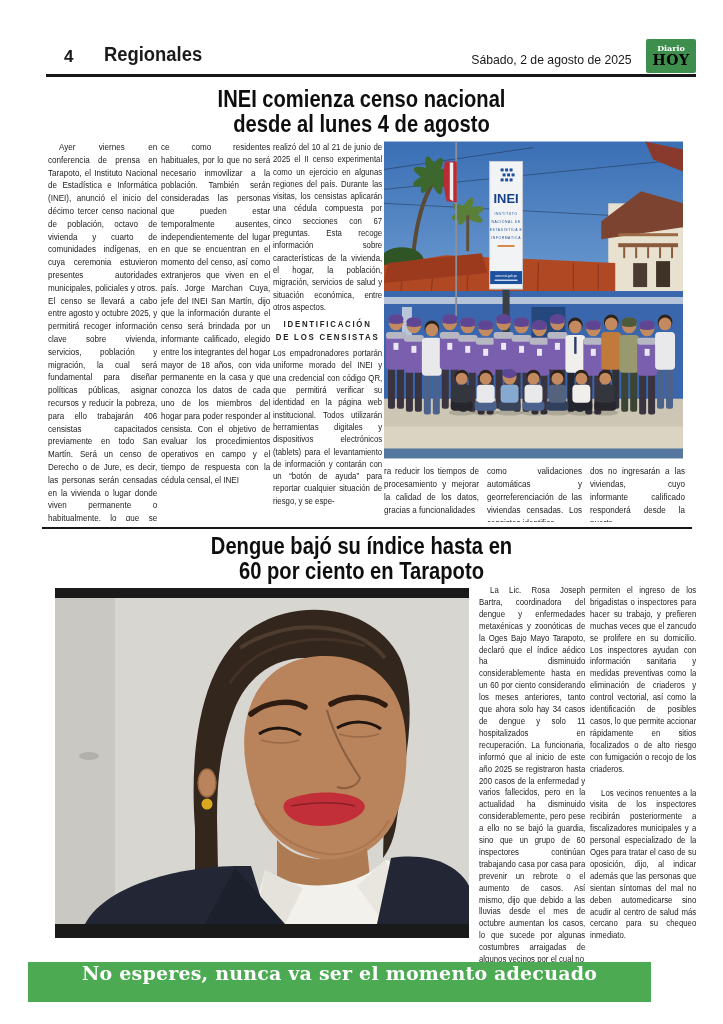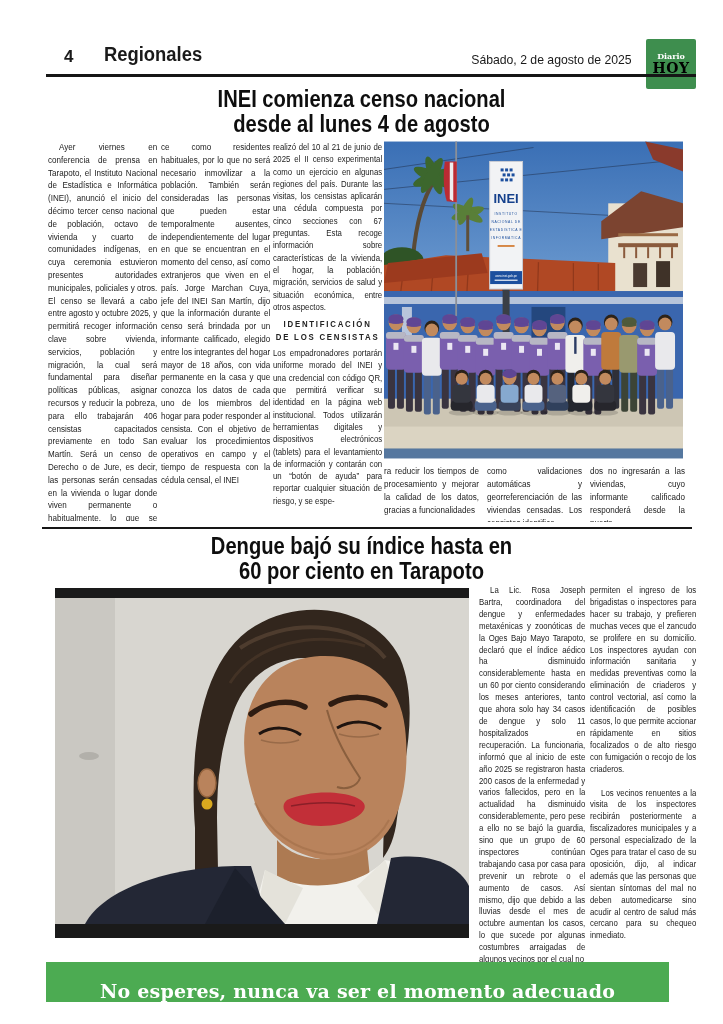--- a/index.html
+++ b/index.html
@@ -2,21 +2,21 @@
 <html lang="es"><head>
 <meta charset="utf-8">
 <style>
   html,body{margin:0;padding:0;background:#fff;}
   .page{position:relative;width:723px;height:1024px;background:#fff;overflow:hidden;
         font-family:"Liberation Sans",sans-serif;color:#1a1a1a;}
   
   .pnum{position:absolute;left:64px;top:47px;font-size:17px;font-weight:bold;letter-spacing:0;}
   .section{position:absolute;left:104px;top:43px;font-size:20px;font-weight:bold;transform:scaleX(.92);transform-origin:left top;}
   .date{position:absolute;right:91px;top:52px;font-size:13px;transform:scaleX(.94);transform-origin:right top;}
-  .logo{position:absolute;left:646px;top:39px;width:50px;height:50px;background:#3e8e4e;border-radius:2px;
+  .logo{position:absolute;left:646px;top:39px;width:50px;height:34px;background:#3e8e4e;border-radius:2px;
         display:flex;flex-direction:column;align-items:center;justify-content:center;}
   .logo .dtop{color:#fff;font-size:8px;font-weight:bold;font-family:"DejaVu Serif",serif;line-height:8px;}
   .logo .dmain{color:#000000;font-size:14px;font-weight:bold;font-family:"DejaVu Serif",serif;line-height:17px;letter-spacing:.5px;}
   .rule1{position:absolute;left:46px;top:74px;width:650px;height:2.5px;background:#161616;}
   .rule2{position:absolute;left:42px;top:527px;width:650px;height:2px;background:#161616;}
   
   .hl{position:absolute;left:0;width:723px;text-align:center;font-weight:bold;color:#0e0e0e;
       font-size:24px;line-height:25px;transform:scaleX(.84);transform-origin:center top;}
   .hl1{top:86px;}
   .hl2{top:533px;}
@@ -38,22 +38,22 @@
   .cc1{left:384px;}.cc2{left:487px;}.cc3{left:590px;}
   
   .photo2{position:absolute;left:55px;top:588px;width:414px;height:350px;overflow:hidden;}
   .a2col{position:absolute;top:585px;width:125px;height:402px;overflow:hidden;
          font-size:9.2px;line-height:11.9px;text-align:justify;color:#222;
          transform:scaleX(.85);transform-origin:left top;}
   .a2c1{left:479px;}
   .a2c2{left:590px;}
   .a2col p{margin:0 0 12px 0;}
   
-  .banner{position:absolute;left:46px;top:962px;width:623px;height:40px;background:#4cab52;
-          display:flex;align-items:flex-end;justify-content:center;}
+  .banner{position:absolute;left:28px;top:962px;width:623px;height:40px;background:#4cab52;
+          display:flex;align-items:flex-start;justify-content:center;}
   .banner span{color:#fff;font-family:"DejaVu Serif",serif;font-weight:bold;font-size:19px;letter-spacing:.2px;}
 </style>
 </head>
 <body>
 
 <div class="page">
 
   <div class="pnum">4</div>
   <div class="section">Regionales</div>
   <div class="date">Sábado, 2 de agosto de 2025</div>

